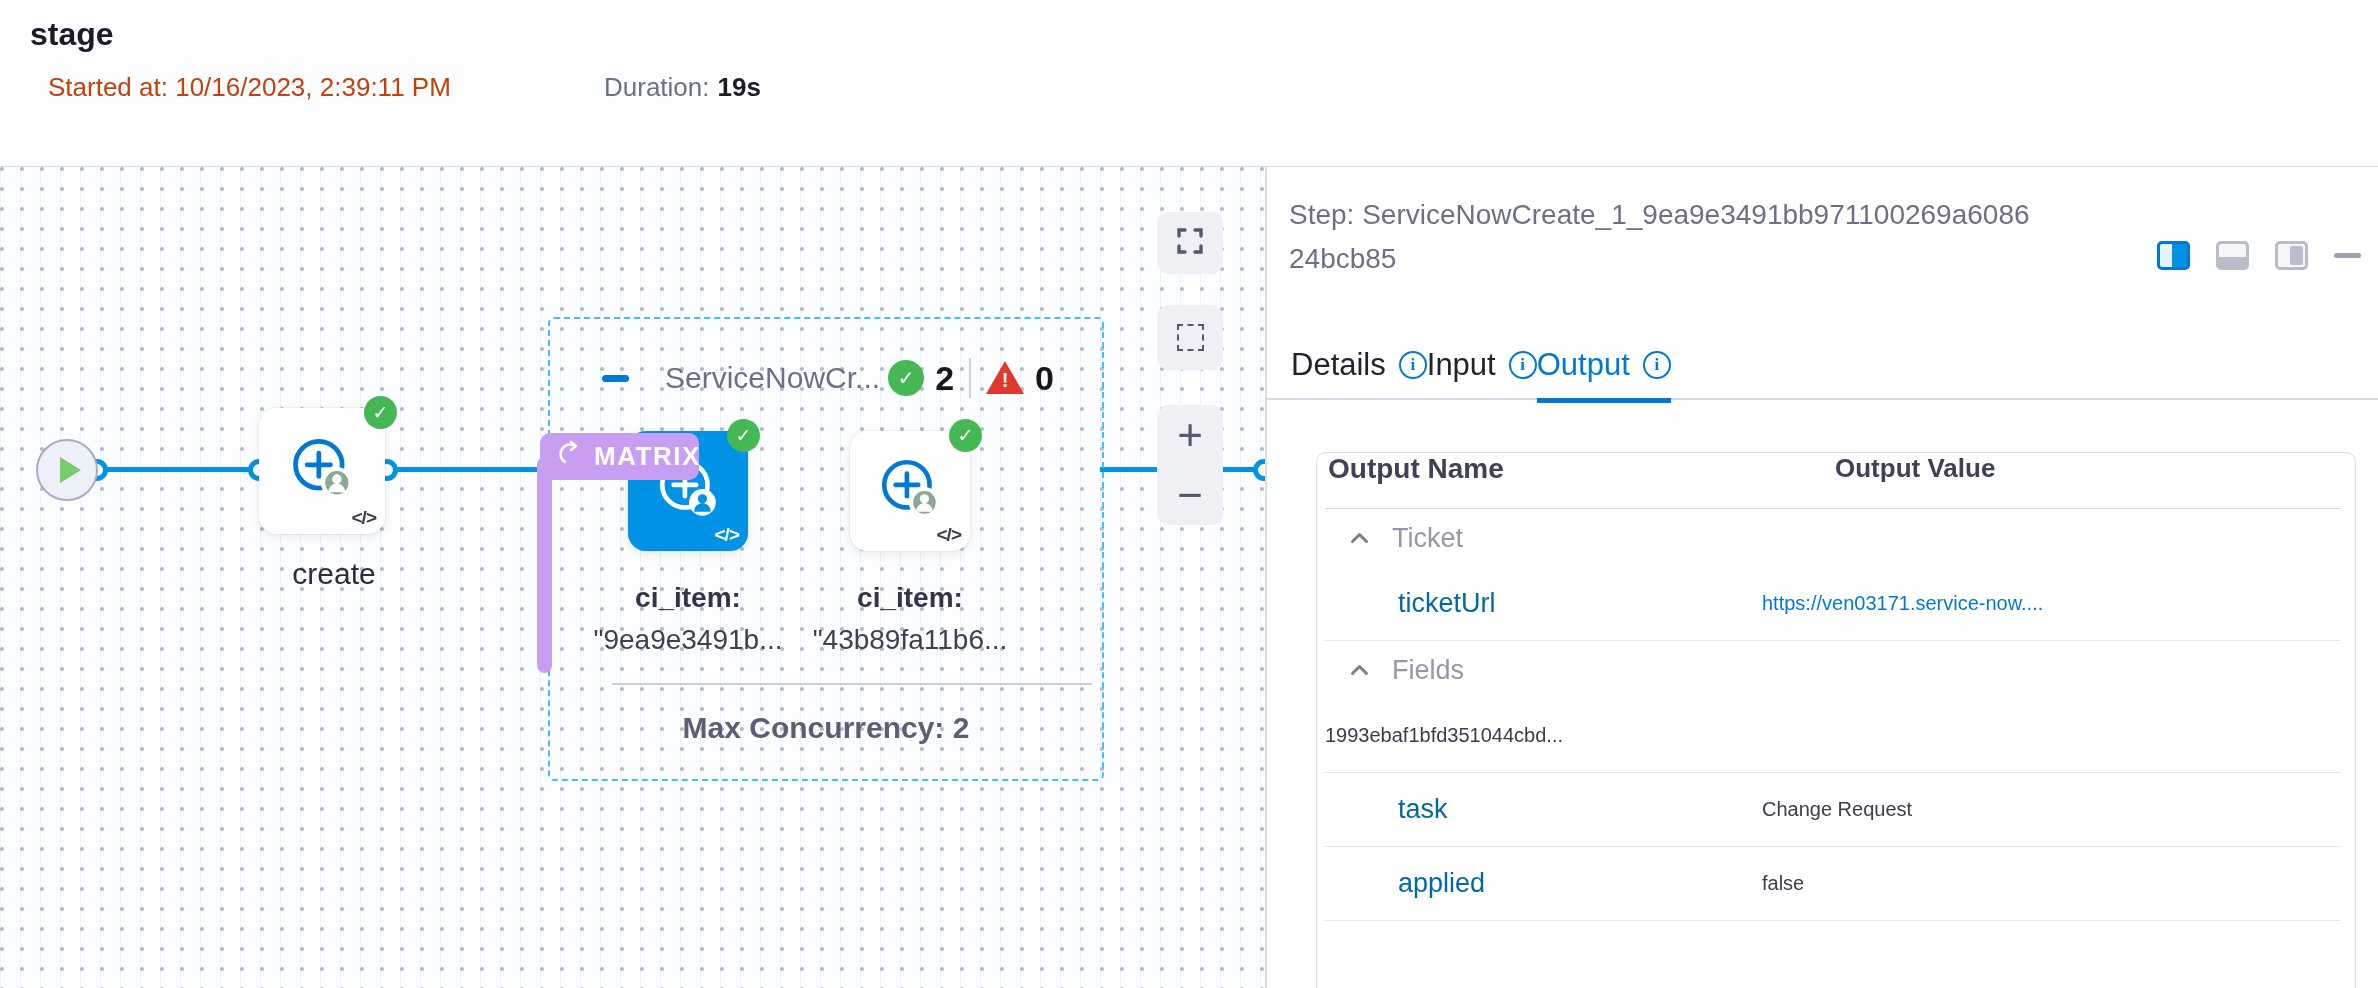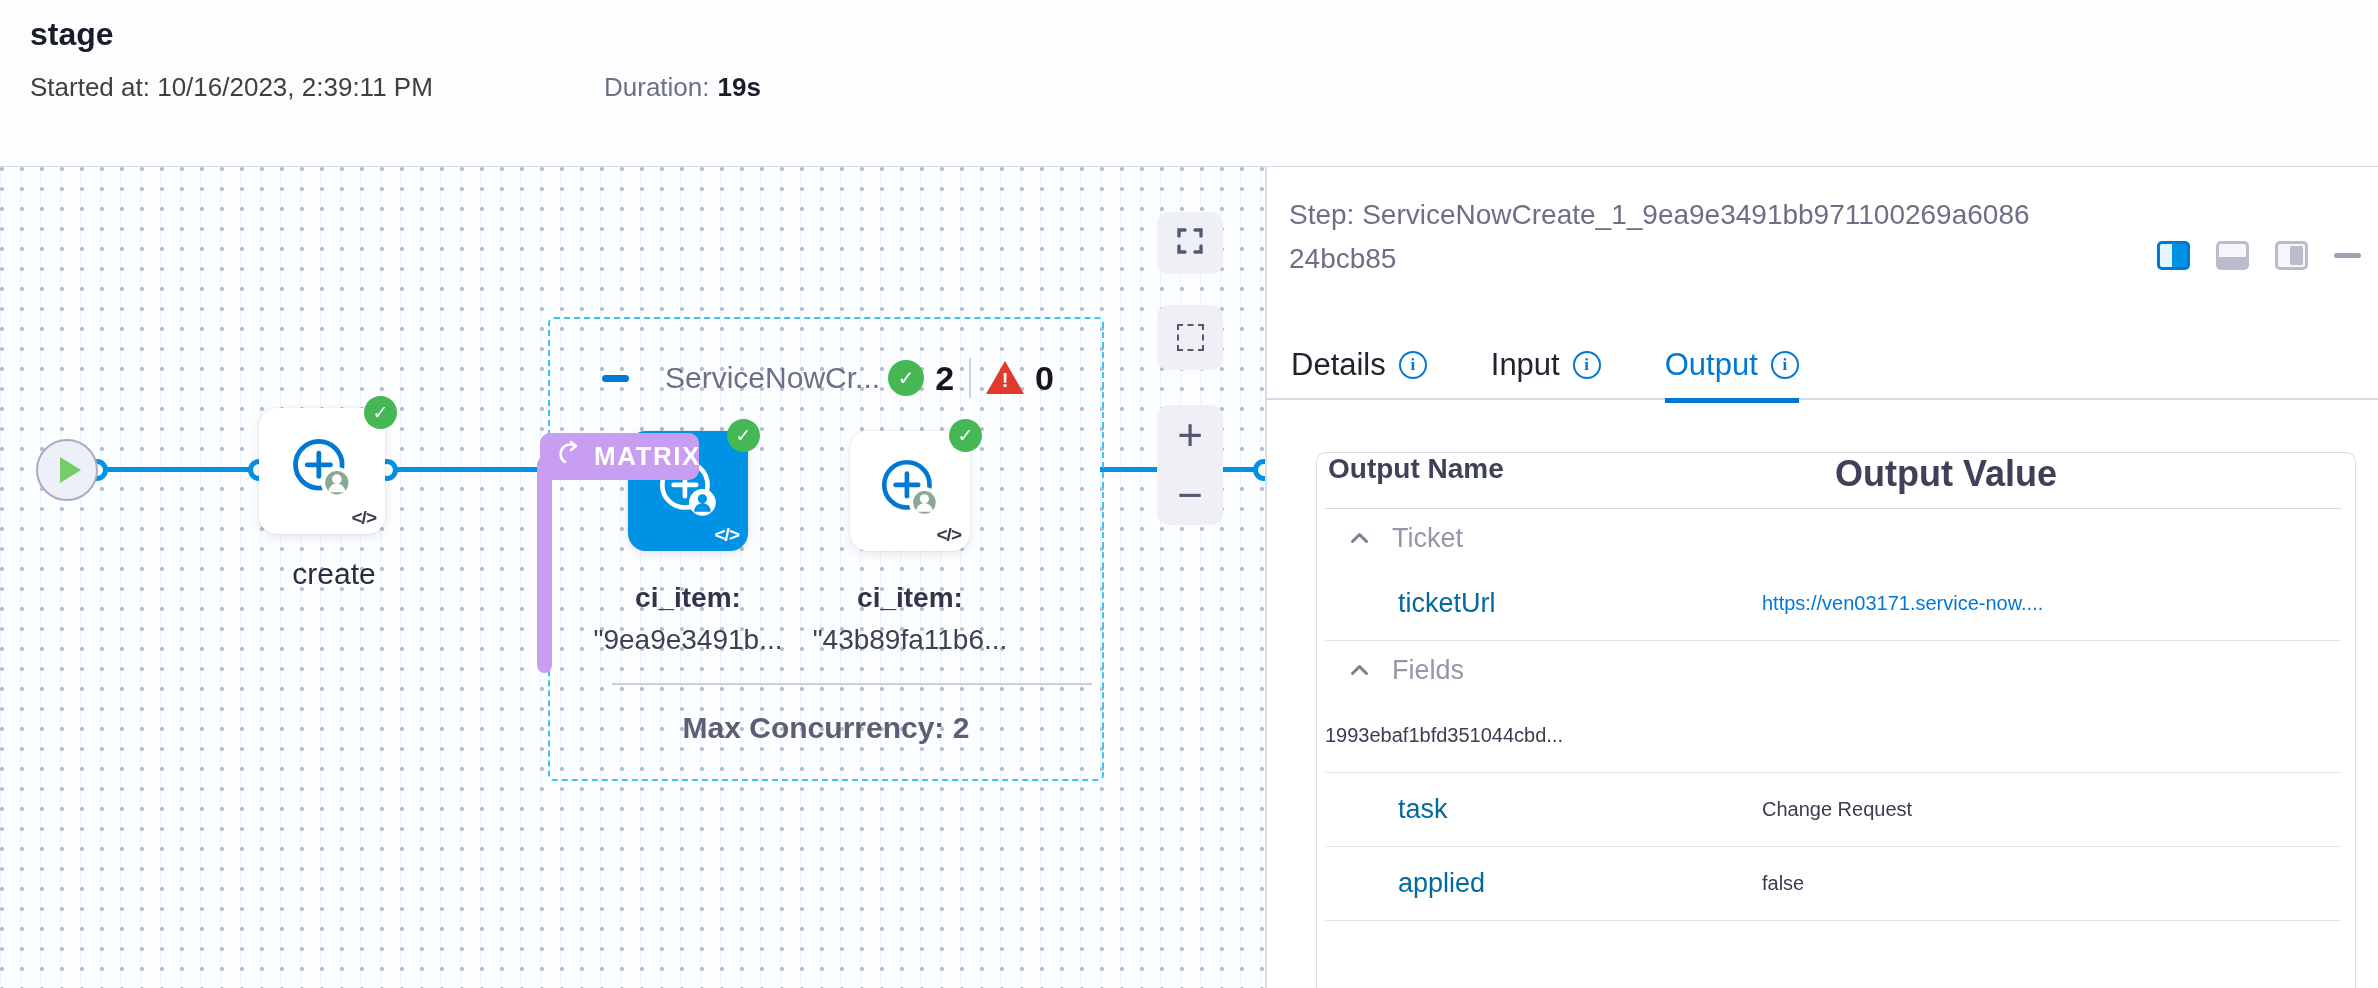--- a/index.html
+++ b/index.html
@@ -7,21 +7,21 @@
   body {
     width:2378px; height:988px; position:relative;
     font-family:"Liberation Sans","DejaVu Sans",sans-serif;
     background:#ffffff; color:#1c1d2b;
   }
 
   
   .top-header { position:absolute; left:0; top:0; width:2378px; height:167px;
     background:#fcfdfe; border-bottom:1px solid #d9dbe7; z-index:20; }
   .page-title { position:absolute; left:30px; top:16px; font-size:32px; font-weight:700; color:#1b1c2a; }
-  .meta-started { position:absolute; left:30px; top:72px; font-size:26px; color:#404040; }
+  .meta-started { position:absolute; left:48px; top:72px; font-size:26px; color:#c2410c; }
   .meta-duration { position:absolute; left:604px; top:72px; font-size:26px; color:#6d6f87; }
   .meta-duration b { color:#1b1c2a; font-weight:700; margin-left:8px; }
 
   
   .canvas { position:absolute; left:0; top:167px; width:1265px; height:821px; overflow:hidden;
     background-color:#fbfdff;
     background-image:
       linear-gradient(to right, rgba(66,160,235,0.10) 1.5px, transparent 1.5px),
       radial-gradient(circle at 2px 2px, #b9bdc9 1.6px, transparent 2.3px);
     background-size:20px 20px, 20px 20px; }
@@ -101,35 +101,35 @@
   .step-heading { position:absolute; left:22px; top:26px; width:742px; font-size:28px; line-height:44px;
     color:#6d6f87; overflow-wrap:break-word; word-break:break-all; }
   .layout-icons { position:absolute; left:890px; top:74px; display:flex; align-items:center; gap:26px; }
   .lic { width:33px; height:29px; border-radius:5px; cursor:pointer; }
   .lic-right { border:3px solid #0278d5; background:linear-gradient(to right, #e3f6ff 45%, #0092e4 45%); }
   .lic-bottom { border:3px solid #b9bccb; background:linear-gradient(to bottom, #f5f6fa 58%, #b9bccb 58%); }
   .lic-float { border:3px solid #b9bccb; background:#f5f6fa; position:relative; }
   .lic-float span { position:absolute; right:2px; top:2px; width:13px; height:19px; background:#b9bccb; border-radius:2px; }
   .min-dash { width:27px; height:5px; border-radius:3px; background:#9ea1b5; cursor:pointer; }
 
-  .tabs-row { position:absolute; left:24px; top:180px; display:flex; gap:64px; z-index:2; }
+  .tabs-row { position:absolute; left:24px; top:180px; display:flex; z-index:2; }
   .tab { display:flex; align-items:center; gap:13px; font-size:31px; color:#22232e;
     padding-bottom:15px; border-bottom:5px solid transparent; cursor:pointer; }
   .tab.active { color:#0278d5; border-bottom-color:#0278d5; }
   .info-ico { width:28px; height:28px; border-radius:50%; border:2.5px solid #0278d5; color:#0278d5;
     display:inline-flex; align-items:center; justify-content:center; font-size:17px; font-weight:700;
     font-family:"Liberation Serif","DejaVu Serif",serif; flex:none; }
   .tabs-divider { position:absolute; left:0; top:231px; width:100%; height:2px; background:#d8d9e6; z-index:1; }
 
   .out-table { position:absolute; left:49px; top:285px; width:1040px; height:560px;
     border:1.5px solid #dcdde9; border-bottom:none; border-radius:10px 10px 0 0; overflow:hidden; }
   .t-head { height:56px; display:flex; align-items:flex-start; margin:0 14px 0 8px;
     border-bottom:1.5px solid #d6d7e4; }
   .t-head .c-name { width:510px; padding-left:3px; font-size:28px; font-weight:700; color:#3f4159; }
-  .t-head .c-value { font-size:36px; font-weight:700; color:#3f4159; }
+  .t-head .c-value { font-size:26px; font-weight:700; color:#3f4159; }
   .t-row { display:flex; align-items:center; margin:0 14px 0 8px; }
   .t-row.group { height:58px; cursor:pointer; }
   .t-row.data { height:74px; border-bottom:1.5px solid #e3e4ef; }
   .g-chevron { margin-left:25px; flex:none; display:flex; }
   .g-name { margin-left:23px; font-size:27px; color:#9596a8; }
   .d-name { width:437px; padding-left:73px; font-size:27px; color:#0369a1; flex:none; }
   .d-value { font-size:20px; color:#3b3c4e; }
   .d-value.link { color:#0278d5; cursor:pointer; }
 </style>
 </head>

